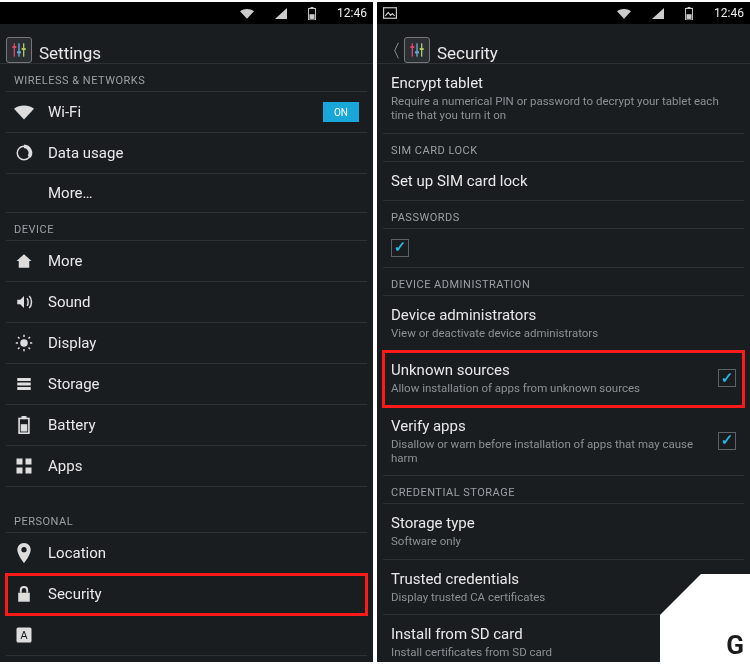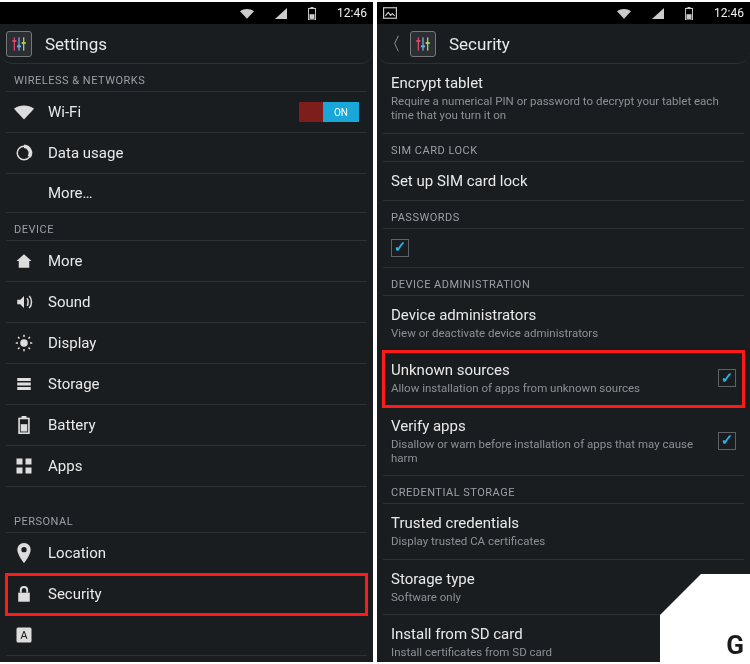--- a/index.html
+++ b/index.html
@@ -35,26 +35,25 @@
     justify-content: flex-end;
     padding: 0 6px;
     gap: 21px;
     font-size: 12px;
     color: #eee;
   }
   .statusbar .sb-left { margin-right: auto; display:flex; align-items:center; }
   .titlebar {
     height: 40px;
     display: flex;
-    align-items: center;
+    align-items: flex-end;
     padding: 0 6px;
-    gap: 13px;
+    gap: 7px;
     border-bottom: 1px solid #2d3135;
     background: #1a1d20;
-    border-radius: 13px;
   }
   .titlebar .app-icon {
     width: 26px; height: 26px;
     border: 1px solid #777;
     border-radius: 3px;
     display:flex; align-items:center; justify-content:center;
     background:#2b2e33;
   }
   .titlebar h1 {
     font-size: 17px;
@@ -85,22 +84,22 @@
   .row .icon {
     width: 20px; height: 20px;
     display:flex; align-items:center; justify-content:center;
     color:#ddd;
   }
   .row .texts { flex:1; min-width:0; }
   .row .label { font-size: 15px; color:#e9e9e9; }
   .row .sub { font-size: 11.5px; color:#8b9196; line-height:1.25; margin-top:2px; }
   .row.indent { padding-left: 42px; }
   .toggle-on {
-    width: 60px; height: 20px;
-    background:#7f1d1d;
+    width: 36px; height: 20px;
+    background:#8b5cf6;
     position: relative;
     border-radius:1px;
   }
   .toggle-on .knob {
     position:absolute; right:0; top:0;
     width:36px; height:20px;
     background:#18a7d8;
     color:#fff; font-size:10px;
     display:flex; align-items:center; justify-content:center;
   }
@@ -425,28 +424,28 @@
         <div class="texts">
           <div class="label">Verify apps</div>
           <div class="sub">Disallow or warn before installation of apps that may cause harm</div>
         </div>
         <div class="checkbox checked"></div>
       </div>
 
       <div class="section-header">CREDENTIAL STORAGE</div>
       <div class="row">
         <div class="texts">
+          <div class="label">Storage type</div>
+          <div class="sub">Software only</div>
+        </div>
+      </div>
+      <div class="row">
+        <div class="texts">
           <div class="label">Trusted credentials</div>
           <div class="sub">Display trusted CA certificates</div>
-        </div>
-      </div>
-      <div class="row">
-        <div class="texts">
-          <div class="label">Storage type</div>
-          <div class="sub">Software only</div>
         </div>
       </div>
       <div class="row">
         <div class="texts">
           <div class="label">Install from SD card</div>
           <div class="sub">Install certificates from SD card</div>
         </div>
       </div>
 
     </div>

